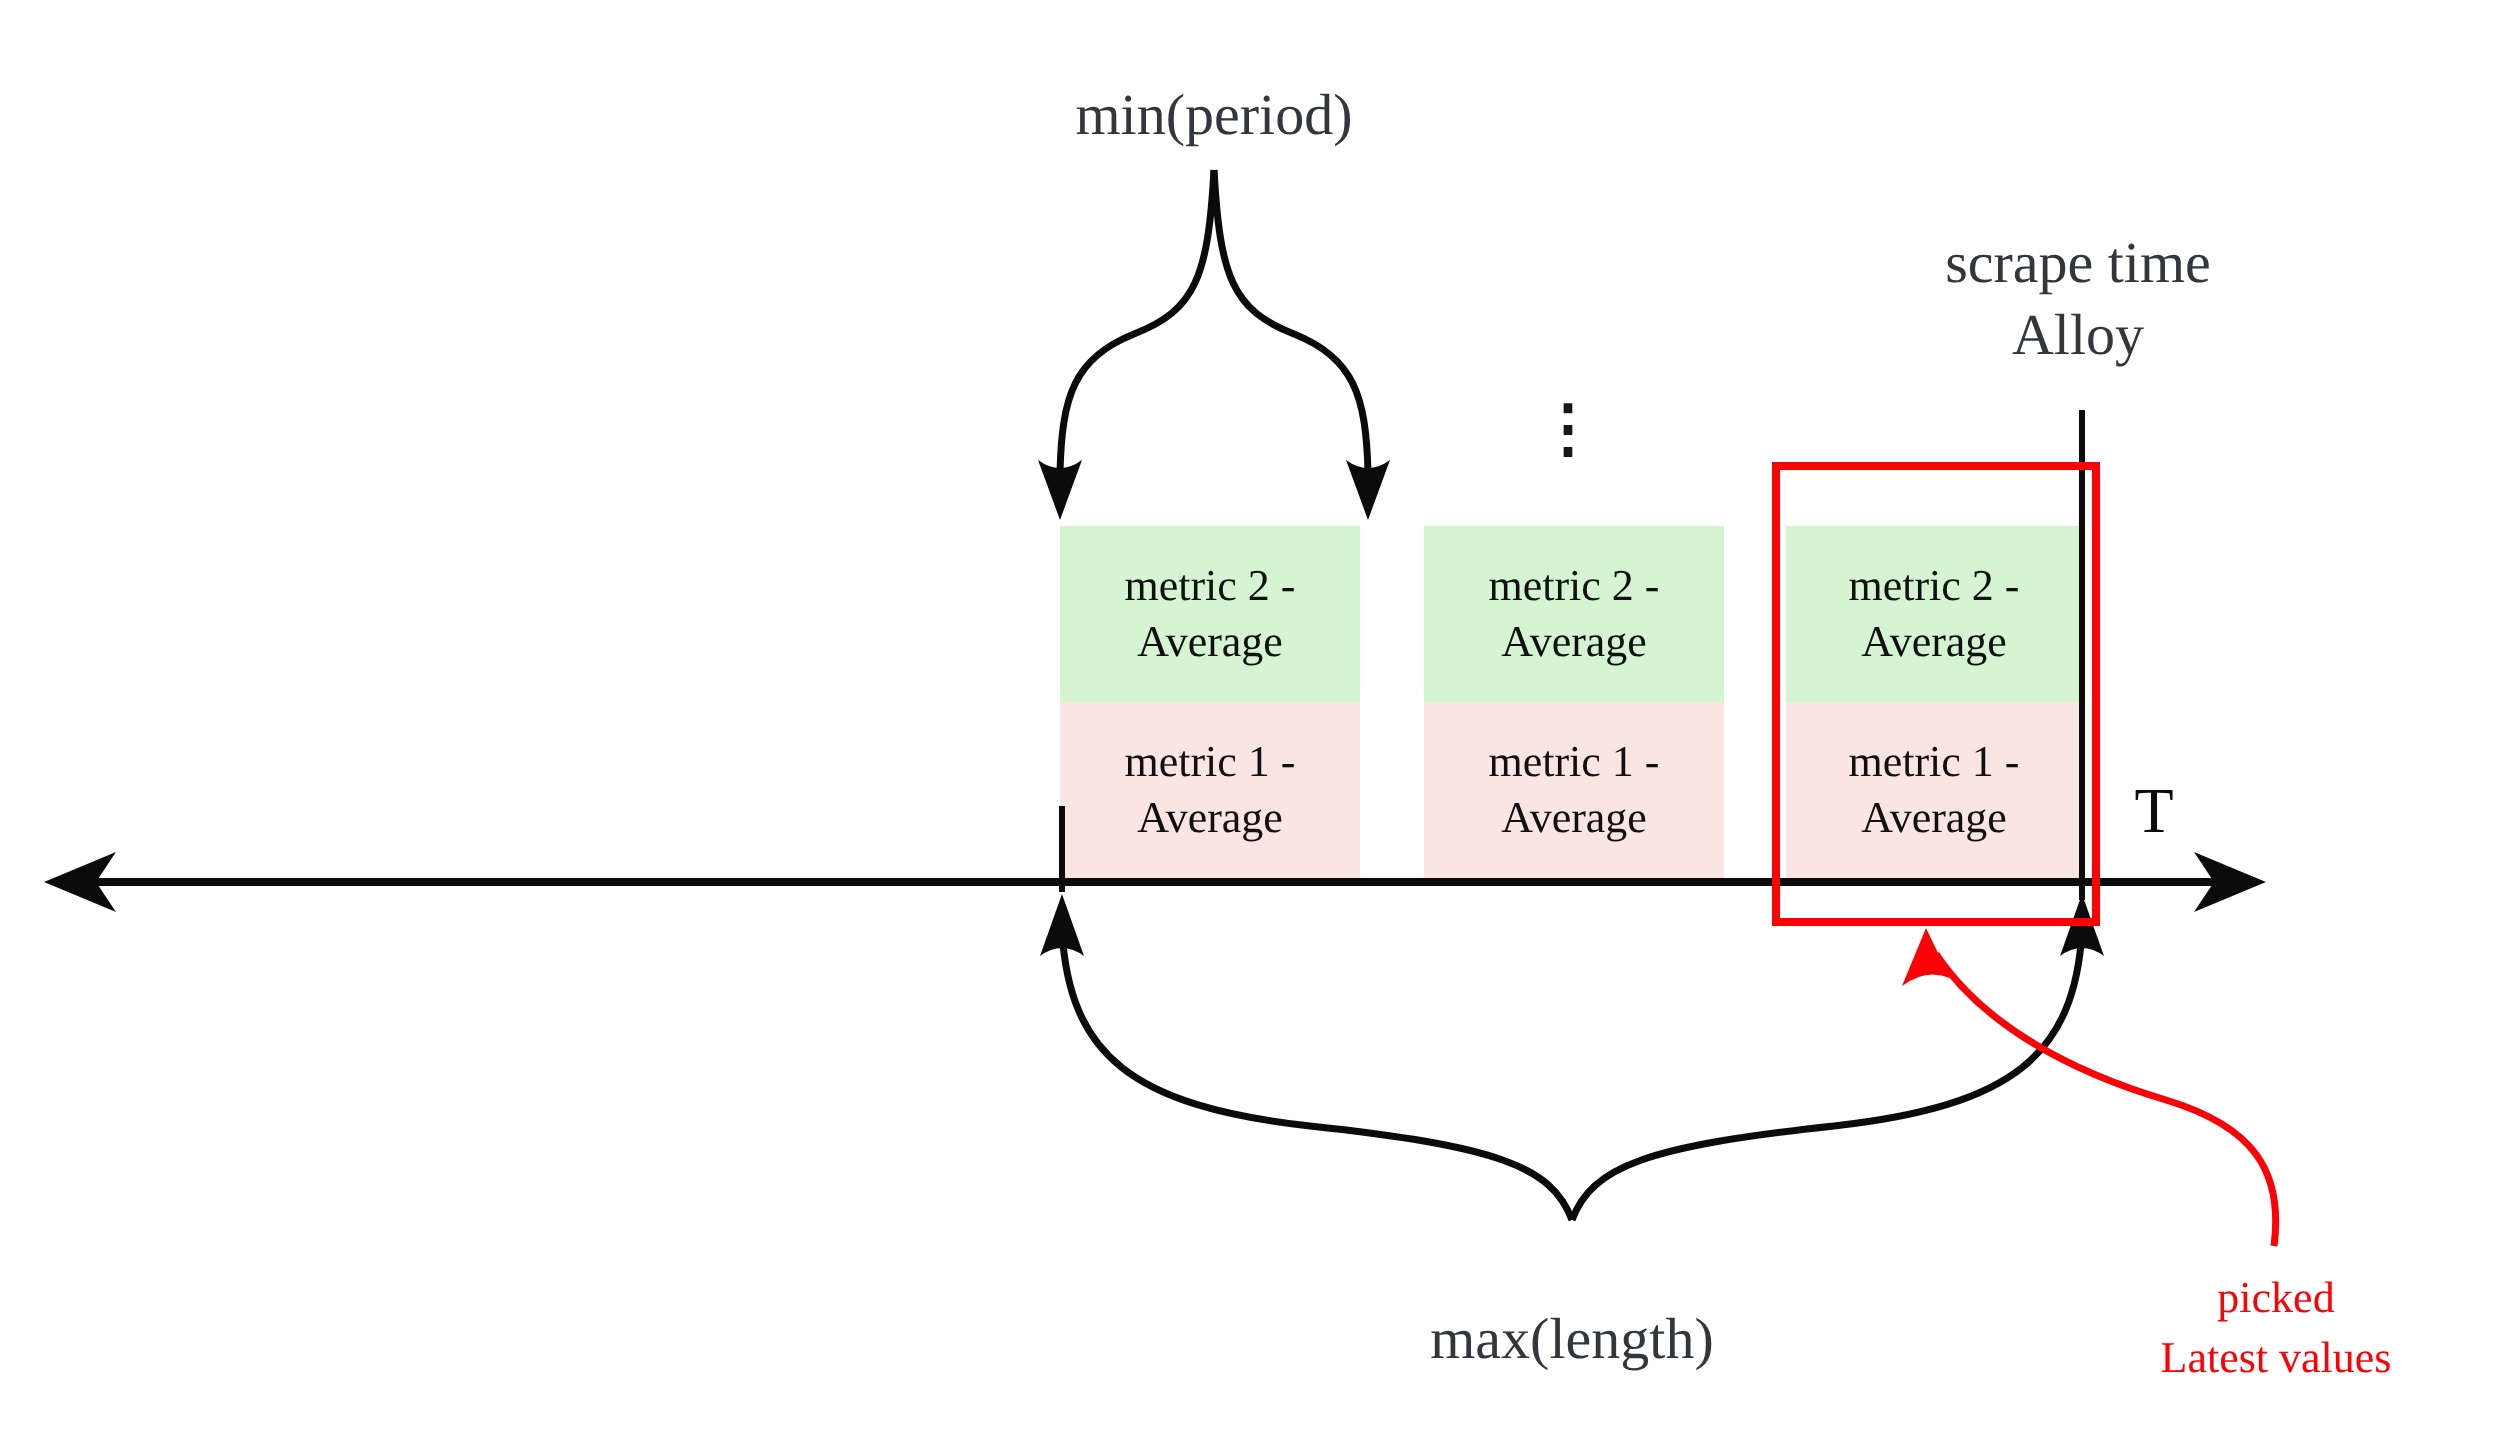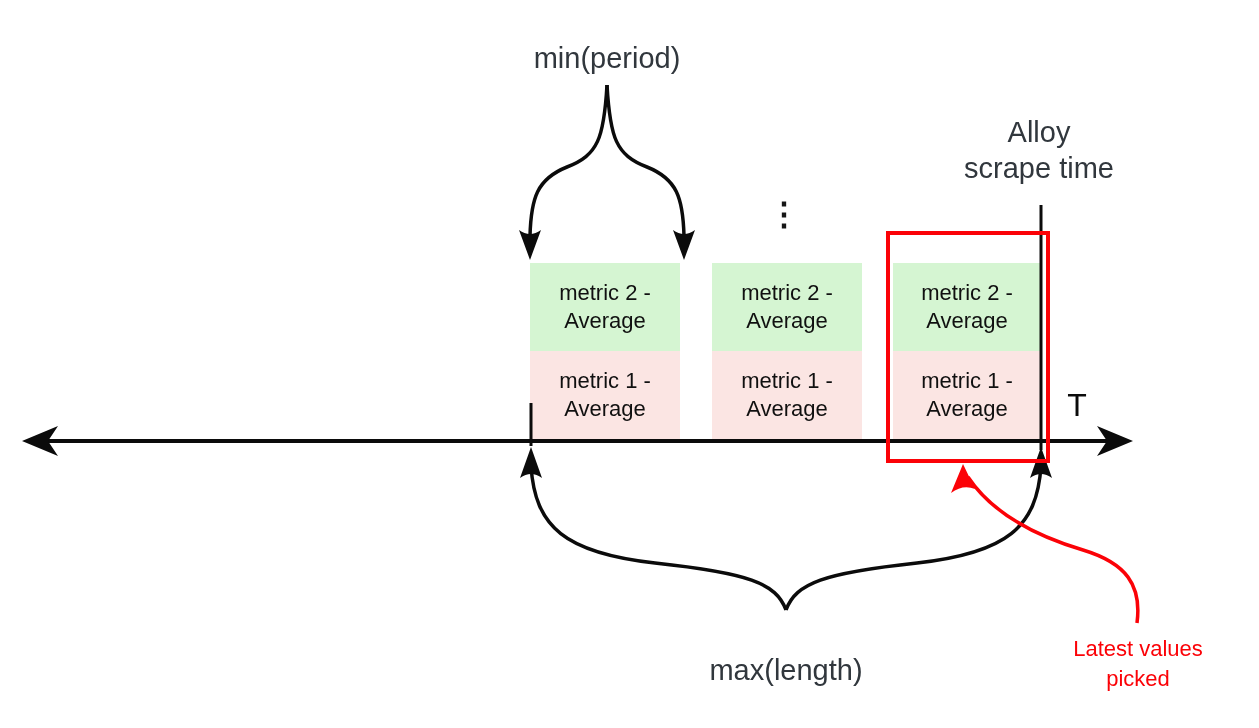--- a/index.html
+++ b/index.html
@@ -7,20 +7,21 @@
     padding: 0;
     background: #ffffff;
     font-family: "Liberation Sans", sans-serif;
   }
   .canvas {
     position: relative;
     width: 1259px;
     height: 728px;
     background: #ffffff;
     overflow: hidden;
+    font-family: Liberation Serif, serif;
   }
   .artwork {
     position: absolute;
     left: 0;
     top: 0;
   }
   .lbl {
     position: absolute;
     text-align: center;
     color: #31373d;
@@ -90,33 +91,33 @@
 
     <rect x="888" y="233" width="160" height="228" fill="none" stroke-width="4" stroke="#fb0207"></rect>
 
     <path d="M1137 623 C1142 585 1126 563 1083 550 C1036 536 992 513 968 477" fill="none" stroke-width="3.5" stroke="#fb0207"></path>
     <path d="M963 464 L951 493 Q963 484 975 489 Z" fill="#fb0207"></path>
   </svg>
 
   <div class="lbl lbl-big" style="left:497px; top:40px; width:220px;">min(period)</div>
 
   <div class="lbl lbl-big" style="left:929px; top:114px; width:220px;">
+    <div>scrape time</div>
     <div>Alloy</div>
-    <div>scrape time</div>
   </div>
 
   <div class="lbl ellipsis" style="left:764px; top:197px; width:40px;">⋮</div>
 
   <div class="lbl lbl-axis" style="left:1057px; top:387px; width:40px;">T</div>
 
   <div class="lbl lbl-big" style="left:676px; top:652px; width:220px;">max(length)</div>
 
   <div class="lbl lbl-red" style="left:1048px; top:634px; width:180px;">
+    <div>picked</div>
     <div>Latest values</div>
-    <div>picked</div>
   </div>
 
   <div class="cell-text" style="left:530px; top:263px; width:150px; height:88px;">
     <div>metric 2 -</div>
     <div>Average</div>
   </div>
   <div class="cell-text" style="left:530px; top:351px; width:150px; height:88px;">
     <div>metric 1 -</div>
     <div>Average</div>
   </div>

